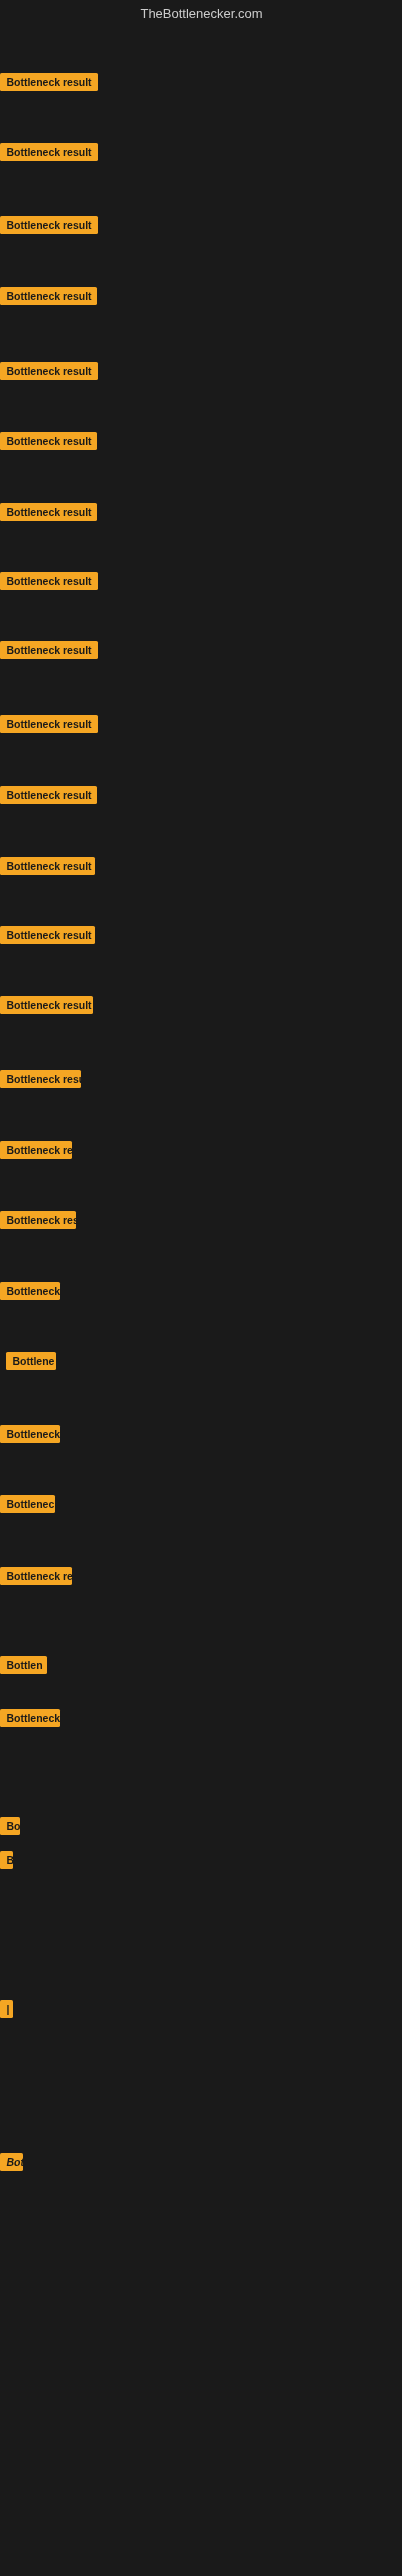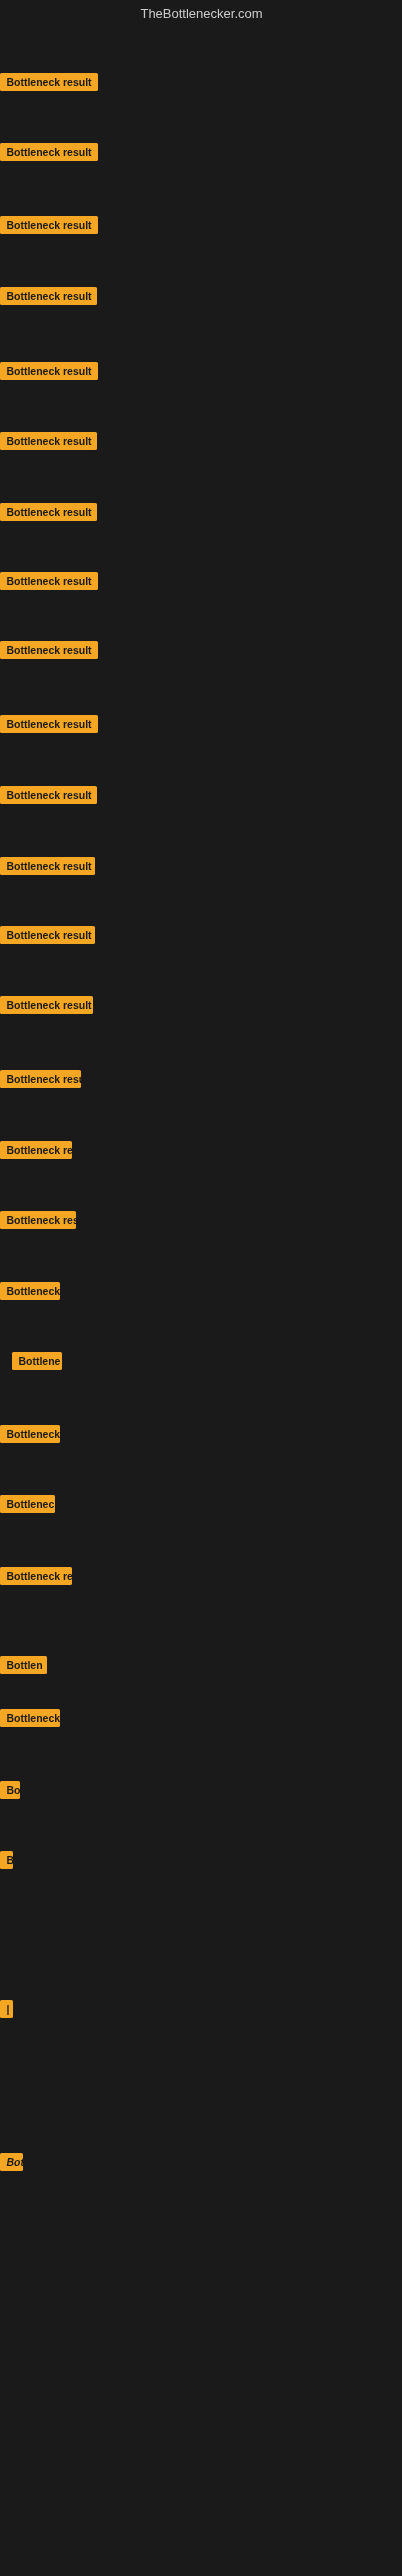--- a/index.html
+++ b/index.html
@@ -61,24 +61,24 @@
     <div class="bottleneck-item" style="top: 613px; left: 0px;"><span class="bottleneck-badge" style="max-width: 101px;">Bottleneck result</span></div>
     <div class="bottleneck-item" style="top: 687px; left: 0px;"><span class="bottleneck-badge" style="max-width: 105px;">Bottleneck result</span></div>
     <div class="bottleneck-item" style="top: 758px; left: 0px;"><span class="bottleneck-badge" style="max-width: 97px;">Bottleneck result</span></div>
     <div class="bottleneck-item" style="top: 829px; left: 0px;"><span class="bottleneck-badge" style="max-width: 95px;">Bottleneck result</span></div>
     <div class="bottleneck-item" style="top: 898px; left: 0px;"><span class="bottleneck-badge" style="max-width: 95px;">Bottleneck result</span></div>
     <div class="bottleneck-item" style="top: 968px; left: 0px;"><span class="bottleneck-badge" style="max-width: 93px;">Bottleneck result</span></div>
     <div class="bottleneck-item" style="top: 1042px; left: 0px;"><span class="bottleneck-badge" style="max-width: 81px;">Bottleneck result</span></div>
     <div class="bottleneck-item" style="top: 1113px; left: 0px;"><span class="bottleneck-badge" style="max-width: 72px;">Bottleneck re</span></div>
     <div class="bottleneck-item" style="top: 1183px; left: 0px;"><span class="bottleneck-badge" style="max-width: 76px;">Bottleneck resu</span></div>
     <div class="bottleneck-item" style="top: 1254px; left: 0px;"><span class="bottleneck-badge" style="max-width: 60px;">Bottleneck</span></div>
-    <div class="bottleneck-item" style="top: 1324px; left: 12px;"><span class="bottleneck-badge" style="max-width: 50px;">Bottlene</span></div>
+    <div class="bottleneck-item" style="top: 1324px; left: 6px;"><span class="bottleneck-badge" style="max-width: 50px;">Bottlene</span></div>
     <div class="bottleneck-item" style="top: 1397px; left: 0px;"><span class="bottleneck-badge" style="max-width: 60px;">Bottleneck</span></div>
     <div class="bottleneck-item" style="top: 1467px; left: 0px;"><span class="bottleneck-badge" style="max-width: 55px;">Bottleneck</span></div>
     <div class="bottleneck-item" style="top: 1539px; left: 0px;"><span class="bottleneck-badge" style="max-width: 72px;">Bottleneck re</span></div>
     <div class="bottleneck-item" style="top: 1628px; left: 0px;"><span class="bottleneck-badge" style="max-width: 47px;">Bottlen</span></div>
     <div class="bottleneck-item" style="top: 1681px; left: 0px;"><span class="bottleneck-badge" style="max-width: 60px;">Bottleneck</span></div>
-    <div class="bottleneck-item" style="top: 1753px; left: 0px;"><span class="bottleneck-badge" style="max-width: 20px;">Bo</span></div>
+    <div class="bottleneck-item" style="top: 1753px; left: 0px;"><span class="bottleneck-badge" style="max-width: 20px; margin-top: 36px;">Bo</span></div>
     <div class="bottleneck-item" style="top: 1823px; left: 0px;"><span class="bottleneck-badge" style="max-width: 12px;">B</span></div>
     <div class="bottleneck-item" style="top: 1972px; left: 0px;"><span class="bottleneck-badge" style="max-width: 8px;">|</span></div>
     <div class="bottleneck-item" style="top: 2125px; left: 0px;"><span class="bottleneck-badge" style="max-width: 22.5px; font-style: italic;">Bot</span></div>
   </div>
 
 
 </body></html>

